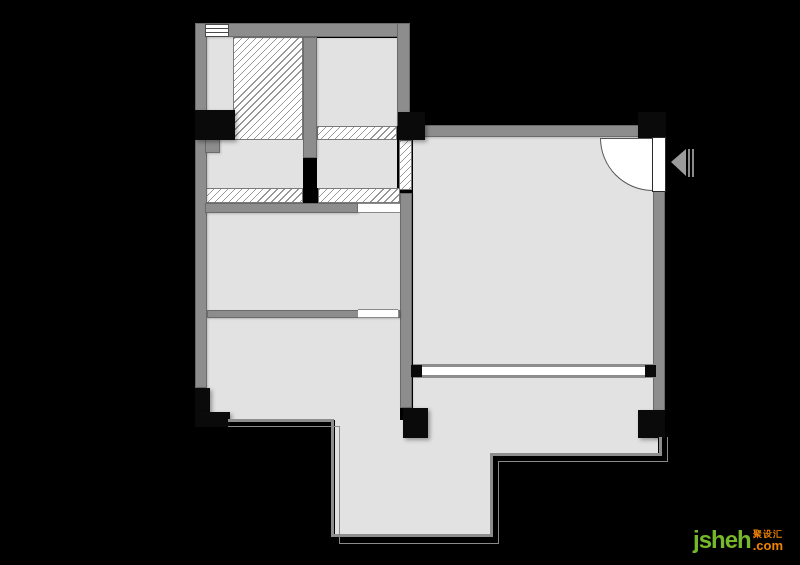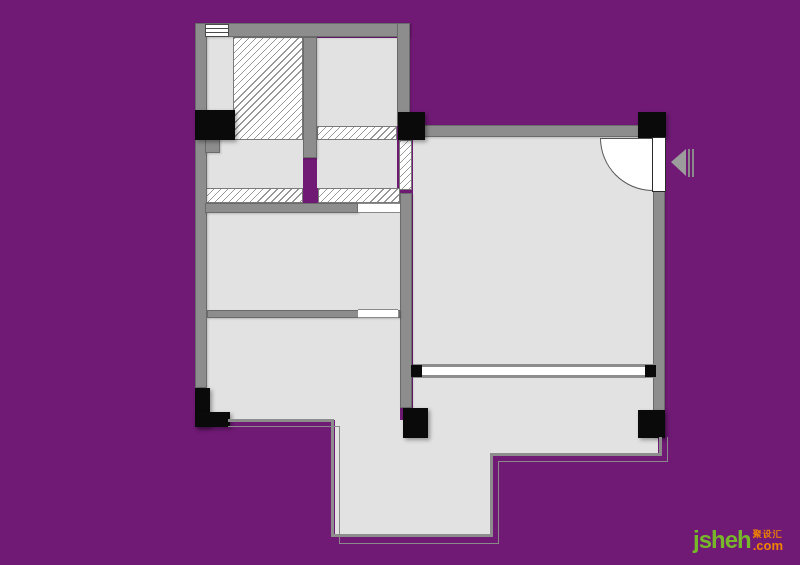--- a/index.html
+++ b/index.html
@@ -1,38 +1,38 @@
 <!DOCTYPE html>
 <html><head>
 <meta charset="utf-8">
 <style>
   html,body{margin:0;padding:0;background:#ffffff;}
   *{box-sizing:border-box;}
-  #canvas{position:relative;width:800px;height:565px;background:#701a75;overflow:hidden;
+  #canvas{position:relative;width:800px;height:565px;background:#000000;overflow:hidden;
           font-family:"Liberation Sans", sans-serif;}
   .abs{position:absolute;}
   .floor{background:#e2e2e2;}
   .wall{background:#8d8d8d;border:1px solid #6b6b6b;box-shadow:1px 1px 2px rgba(0,0,0,0.18);}
   .col{background:#0a0a0a;box-shadow:2px 2px 4px rgba(0,0,0,0.35);}
   .hatch{background-color:#ffffff;
          background-image:repeating-linear-gradient(135deg,#979797 0 1px,transparent 1px 5px);
          border:1px solid #7a7a7a;}
   .edge3{background:#8d8d8d;}
   .edge1{background:#8a8a8a;}
   .winband{background:#ffffff;border-top:1px solid #8a8a8a;border-bottom:1px solid #8a8a8a;}
   .winsym{background-color:#ffffff;border:1px solid #4a4a4a;
           background-image:repeating-linear-gradient(180deg,transparent 0 3px,#4a4a4a 3px 4px);}
   .doorleaf{background:#ffffff;border:1px solid #2a2a2a;}
   .doorarc{background:#ffffff;border:1px solid #555;border-radius:0 0 0 100%;}
   .tri-left{width:0;height:0;border-top:13px solid transparent;border-bottom:14px solid transparent;
             border-right:15px solid #9c9c9c;}
   .vline{background:#8a8a8a;}
   #logo{display:flex;align-items:flex-end;gap:2px;}
   #logo .brand{color:#76b82a;font-size:24px;font-weight:bold;letter-spacing:-1px;line-height:1;}
-  #logo .stack{display:flex;flex-direction:column;align-items:center;line-height:1;}
+  #logo .stack{display:flex;flex-direction:column;align-items:flex-end;line-height:1;}
   #logo .cn{color:#f08300;font-size:9px;font-weight:bold;letter-spacing:1px;}
   #logo .com{color:#f08300;font-size:13px;font-weight:bold;letter-spacing:0;}
 </style>
 </head>
 <body>
 
 <div id="canvas">
 
   <div class="abs floor" style="left:207px;top:37px;width:96px;height:151px;"></div>
   <div class="abs floor" style="left:317px;top:38px;width:80px;height:150px;"></div>

